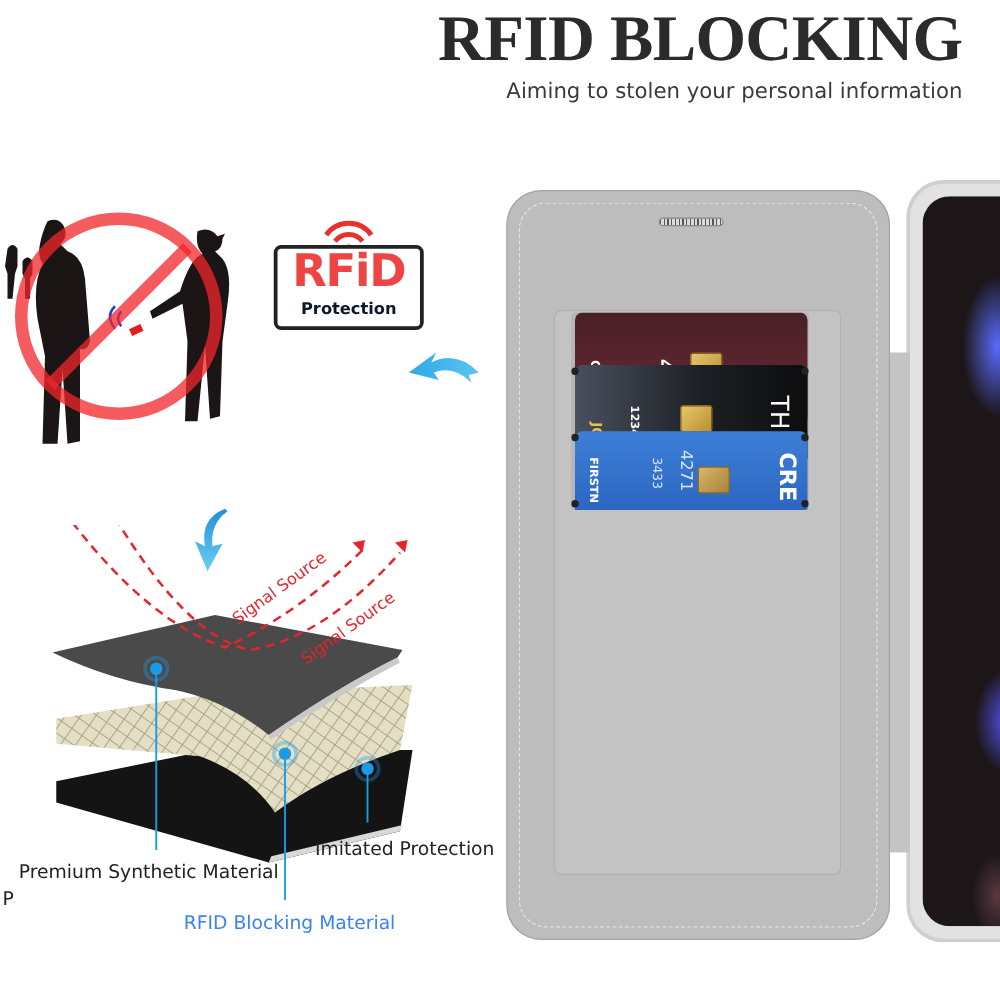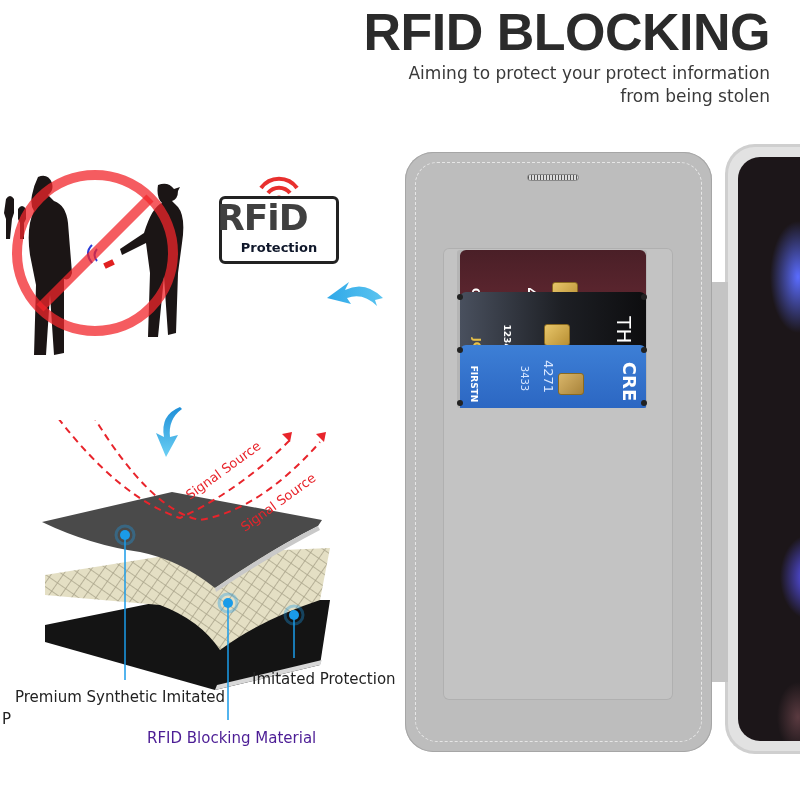--- a/index.html
+++ b/index.html
@@ -1,61 +1,61 @@
 <!DOCTYPE html>
 <html><head>
 <meta charset="utf-8">
 <style>
   * { box-sizing: border-box; margin: 0; padding: 0; }
   html, body { width: 800px; height: 800px; background: #ffffff; overflow: hidden; }
   body { position: relative; font-family: "Liberation Sans", sans-serif; }
 
   .headline {
     position: absolute; right: 30px; top: 6px;
-    font-family: Liberation Sans, sans-serif;
+    font-family: Liberation Serif, serif;
     font-weight: 700; font-size: 52px; letter-spacing: -0.5px;
     color: #2b2b2b; line-height: 1;
   }
   .subline {
     position: absolute; right: 30px; top: 62px; text-align: right;
     font-family: "DejaVu Sans", sans-serif;
     font-size: 17px; color: #3a3a3a; line-height: 23px;
   }
 
   
   .scene { position: absolute; left: 0; top: 165px; width: 200px; height: 200px; }
 
   
   .rfid-logo { position: absolute; left: 217px; top: 174px; width: 124px; height: 92px; }
   .rfid-box {
     position: absolute; left: 2px; top: 22px; width: 120px; height: 68px;
     border: 3px solid #222; border-radius: 6px; background: #fff;
   }
   .rfid-word {
-    position: absolute; left: 0; right: 0; top: 26px; text-align: left;
+    position: absolute; left: 0; right: 0; top: 26px; text-align: center;
     font-family: "DejaVu Sans", sans-serif; font-weight: 700;
-    font-size: 36px; color: #404040; line-height: 1; letter-spacing: -1px;
+    font-size: 36px; color: #ef4444; line-height: 1; letter-spacing: -1px;
   }
   .rfid-sub {
     position: absolute; left: 0; right: 0; top: 66px; text-align: center;
     font-family: "DejaVu Sans", sans-serif; font-weight: 700;
     font-size: 13px; color: #0f172a;
   }
   .rfid-waves { position: absolute; left: 40px; top: 0; width: 44px; height: 30px; }
 
   .arrow-left { position: absolute; left: 325px; top: 276px; width: 60px; height: 40px; }
   .arrow-down { position: absolute; left: 148px; top: 405px; width: 40px; height: 55px; }
 
   
   .layers { position: absolute; left: 0; top: 420px; width: 400px; height: 300px; }
 
   .label { position: absolute; font-family: "DejaVu Sans", sans-serif; font-size: 15px; color: #222; white-space: nowrap; }
   .label-leather { left: 15px; top: 688px; }
   .label-micro { left: 252px; top: 670px; }
-  .label-rfid { left: 147px; top: 729px; color: #4c1d95; }
+  .label-rfid { left: 147px; top: 729px; color: #3b82f6; }
   .label-p { left: 2px; top: 710px; }
 
   
   .case { position: absolute; left: 405px; top: 152px; width: 335px; height: 600px; }
   .case-flap {
     position: absolute; left: 0; top: 0; width: 307px; height: 600px;
     background: #bdbdbd; border-radius: 28px;
     box-shadow: inset 0 0 0 1px #a6a6a6;
   }
   .case-stitch {
@@ -99,22 +99,21 @@
       radial-gradient(ellipse 40px 60px at 70px 420px, #5a55ff 0%, transparent 70%),
       radial-gradient(ellipse 30px 50px at 60px 560px, #5a3a40 0%, transparent 70%),
       #1c1619;
   }
 </style>
 </head>
 <body>
 
 <div class="headline">RFID BLOCKING</div>
 <div class="subline">
-  <div>Aiming to protect your protect information</div>
-  <div>from being stolen</div>
+  <div>Aiming to stolen your personal information</div>
 </div>
 
 <svg class="scene" viewBox="0 0 200 200">
 
   <g fill="#1b1515">
     <path d="M38 12 q10 -4 14 6 q2 8 -4 12 l6 6 q12 4 14 22 l4 50 q-2 8 -8 6 l0 74 l-10 2 l-4 -60 l-4 60 l-12 0 l2 -70 l-6 -30 q-4 -28 4 -44 q-4 -6 -2 -16 q2 -10 6 -18z"></path>
     <path d="M6 34 q4 -6 8 0 l0 14 l-2 6 l-2 20 l-4 0 l0 -20 l-2 -6z"></path>
     <path d="M18 44 q4 -6 8 0 l0 10 l-2 4 l0 16 l-4 0 l0 -16 l-2 -4z"></path>
     <path d="M158 20 q10 -4 16 4 l6 -2 l-2 4 q0 8 -6 10 l6 6 q8 10 4 36 l-4 30 l-2 60 l-8 2 l-4 -58 l-6 60 l-10 0 l2 -64 l-4 -30 l-24 12 l-2 -6 l24 -16 q8 -26 18 -30 q-6 -6 -4 -18z"></path>
   </g>
@@ -189,21 +188,21 @@
     <circle cx="228" cy="183" r="5" stroke="none"></circle>
     <circle cx="228" cy="183" r="9" fill="none" stroke-opacity="0.35" stroke-width="3"></circle>
     <line x1="228" y1="183" x2="228" y2="302" stroke-width="1.5"></line>
     <circle cx="294" cy="195" r="5" stroke="none"></circle>
     <circle cx="294" cy="195" r="9" fill="none" stroke-opacity="0.35" stroke-width="3"></circle>
     <line x1="294" y1="195" x2="294" y2="238" stroke-width="1.5"></line>
   </g>
 </svg>
 
 <div class="label label-micro">Imitated Protection</div>
-<div class="label label-leather">Premium Synthetic Imitated</div>
+<div class="label label-leather">Premium Synthetic Material</div>
 <div class="label label-p">P</div>
 <div class="label label-rfid">RFID Blocking Material</div>
 
 <div class="case">
   <div class="phone">
     <div class="phone-screen"></div>
   </div>
   <div class="tab-hinge"></div>
   <div class="case-flap">
     <div class="case-stitch"></div>

